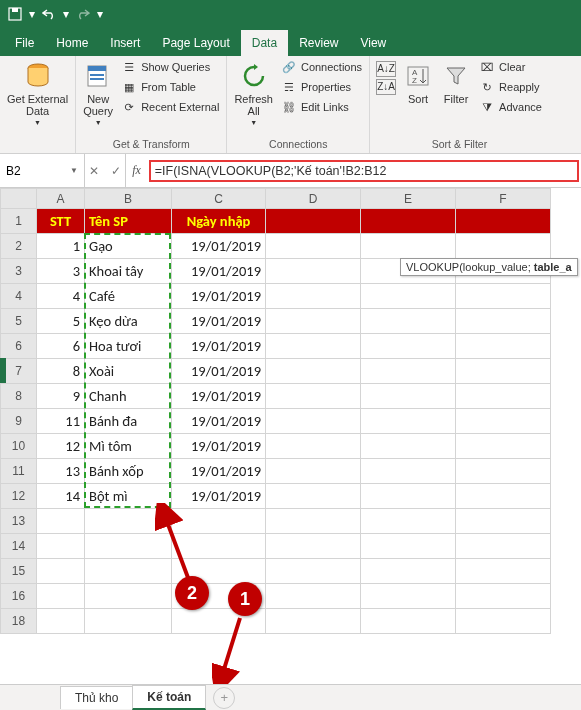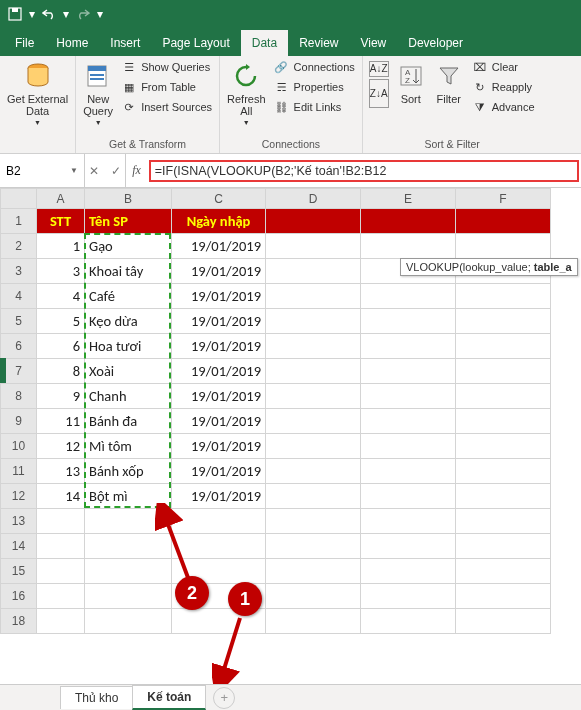--- a/index.html
+++ b/index.html
@@ -90,21 +90,20 @@
 </div>
 
 <div class="tabs">
   <div class="tab">File</div>
   <div class="tab">Home</div>
   <div class="tab">Insert</div>
   <div class="tab">Page Layout</div>
   <div class="tab active">Data</div>
   <div class="tab">Review</div>
   <div class="tab">View</div>
-  <div class="tab">Developer</div>
 </div>
 
 <div class="ribbon">
   <div class="rgroup">
     <div class="rgroup-body">
       <div class="rbtn-lg">
         <div class="ico">
             <svg width="28" height="28" viewBox="0 0 28 28">
               <ellipse cx="14" cy="6" rx="10" ry="4" fill="#f0a030" stroke="#b07020"></ellipse>
               <path d="M4 6 V20 A10 4 0 0 0 24 20 V6" fill="#ffd070" stroke="#b07020"></path>
@@ -137,21 +136,21 @@
         <div class="rbtn-sm">
             <span class="ico">☰</span>
             <span>Show Queries</span>
           </div>
         <div class="rbtn-sm">
             <span class="ico">▦</span>
             <span>From Table</span>
           </div>
         <div class="rbtn-sm">
             <span class="ico">⟳</span>
-            <span>Insert Sources</span>
+            <span>Recent External</span>
           </div>
       </div>
     </div>
     <div class="rgroup-label">Get &amp; Transform</div>
   </div>
 
   <div class="rgroup">
     <div class="rgroup-body">
       <div class="rbtn-lg">
         <div class="ico">
@@ -179,21 +178,21 @@
           </div>
       </div>
     </div>
     <div class="rgroup-label">Connections</div>
   </div>
 
   <div class="rgroup" style="border-right:none">
     <div class="rgroup-body">
       <div class="rbtn-lg" style="padding:3px 1px">
         <div class="ico" style="width:20px;height:16px;font-size:10px;border:1px solid #999;line-height:14px">A↓Z</div>
-        <div class="ico" style="width:20px;height:29px;font-size:10px;border:1px solid #999;line-height:14px">Z↓A</div>
+        <div class="ico" style="width:20px;height:16px;font-size:10px;border:1px solid #999;line-height:14px">Z↓A</div>
       </div>
       <div class="rbtn-lg">
         <div class="ico">
             <svg width="26" height="26" viewBox="0 0 26 26">
               <rect x="3" y="4" width="20" height="18" fill="none" stroke="#888"></rect>
               <text x="7" y="12" font-size="8" fill="#555">A</text>
               <text x="7" y="20" font-size="8" fill="#555">Z</text>
               <path d="M18 6 V20 M15 17 L18 20 L21 17" stroke="#555" fill="none"></path>
             </svg>
           </div>

